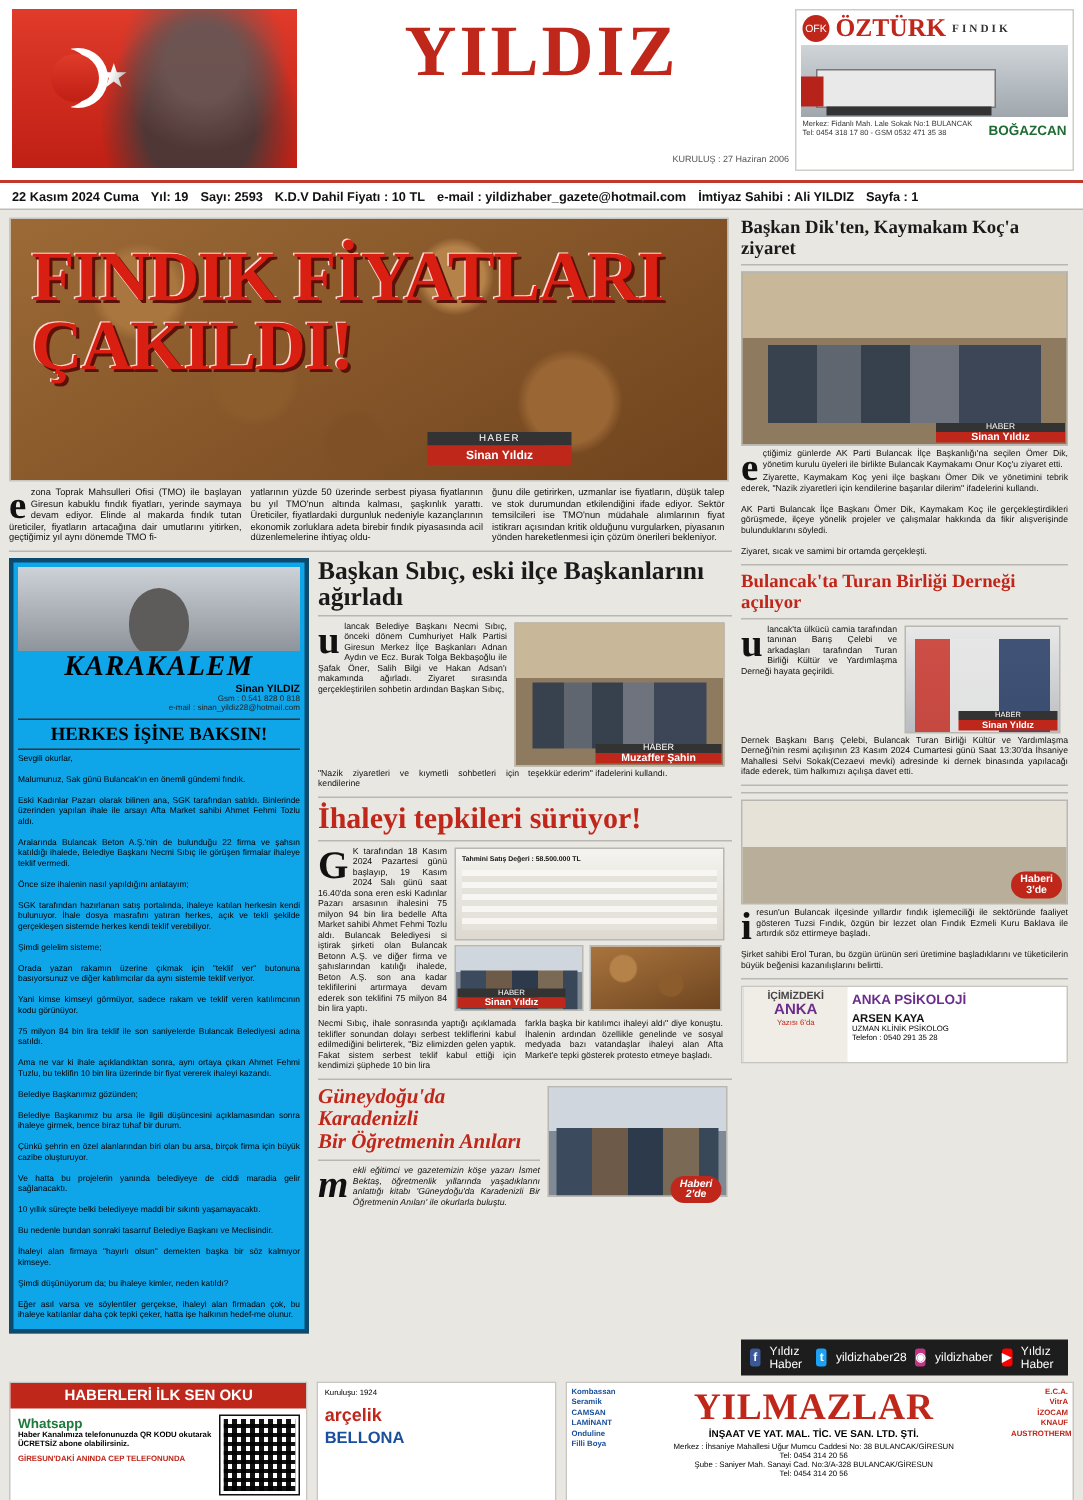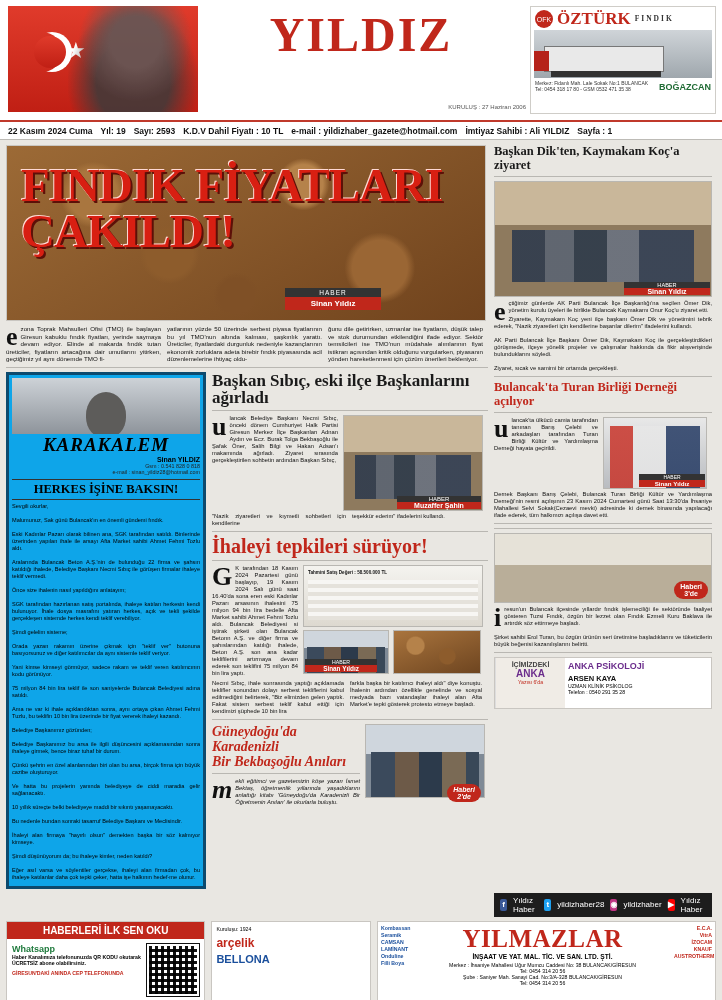--- a/index.html
+++ b/index.html
@@ -355,21 +355,21 @@
 İhalenin ardından özellikle genelinde ve sosyal medyada bazı vatandaşlar ihaleyi alan Afta Market'e tepki gösterek protesto etmeye başladı.</div>
               </div>
             </div>
 
             <div class="sep"></div>
 
             <div style="display:flex; gap:5px;font-style:italic;">
               <div style="width:148px">
                 <div class="hl red ttl14">
                   <span>Güneydoğu'da Karadenizli</span><br>
-                  <span>Bir Bekbaşoğlu Anıları</span>
+                  <span>Bir Öğretmenin Anıları</span>
                 </div>
                 <div class="sep"></div>
                 <div class="caption dropcap">mekli eğitimci ve gazetemizin köşe yazarı İsmet Bektaş, öğretmenlik yıllarında yaşadıklarını anlattığı kitabı 'Güneydoğu'da Karadenizli Bir Öğretmenin Anıları' ile okurlarla buluştu.</div>
               </div>
               <div style="width:120px; position:relative;">
                 <div class="photo people" style="height:74px;"></div>
                 <div class="haberi" style="white-space:pre-line;text-align:center;line-height:7px;">Haberi
 2'de</div>
               </div>
             </div>

